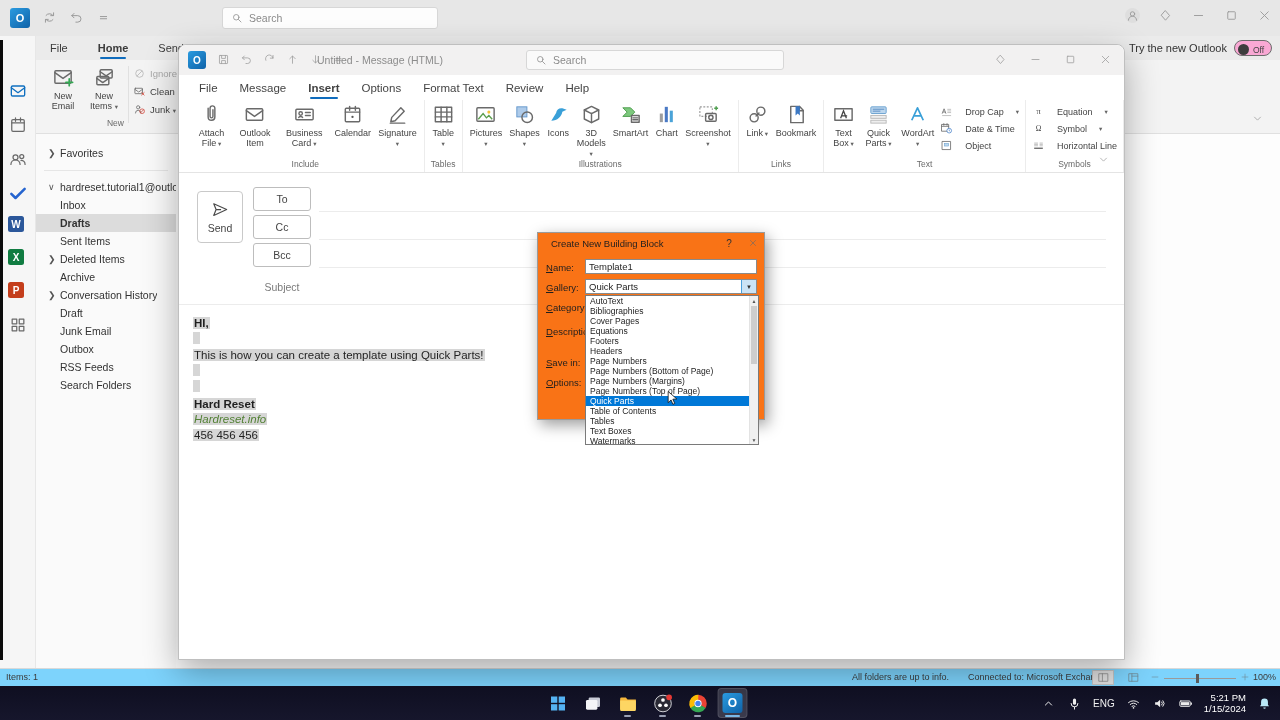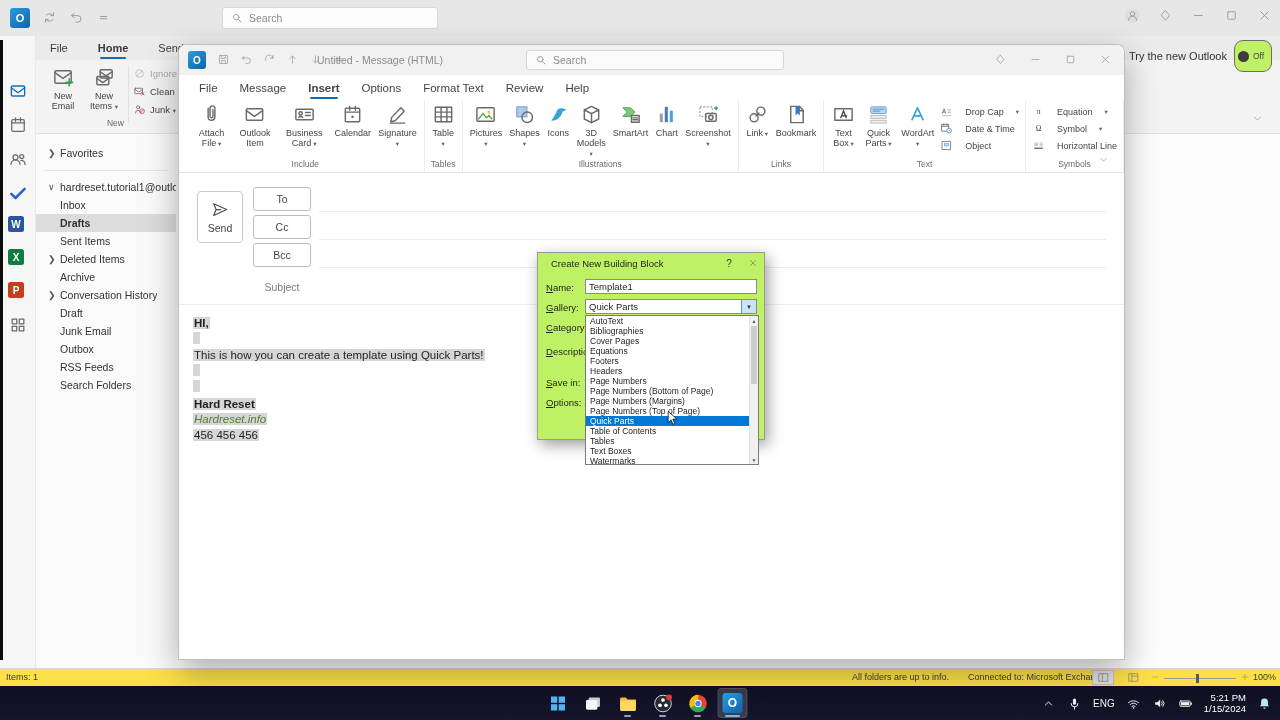--- a/index.html
+++ b/index.html
@@ -39,40 +39,40 @@
            font-size:9px;color:#444;line-height:1.12;text-align:center;padding:3px 3px 0;border-radius:3px}
   .big-btn .bicon{width:23px;height:23px;margin-bottom:2px}
   #new-email-btn{position:absolute;left:8px;top:3px;width:38px}
   #new-items-btn{position:absolute;left:48px;top:3px;width:40px}
   #main-grp-label{position:absolute;left:8px;top:58px;width:80px;text-align:right;font-size:8.5px;color:#6a6a6a}
   #main-ribbon-sep{position:absolute;left:92px;top:6px;bottom:10px;width:1px;background:#e0e0e0}
   .mini-btn{position:absolute;left:97px;display:flex;align-items:center;gap:4px;font-size:9.5px;color:#444;height:15px;white-space:nowrap}
   .mini-btn .icon{width:13px;height:13px}
   .mini-btn.disabled{color:#a9a9a9}
   #try-outlook{position:absolute;top:40px;right:8px;display:flex;align-items:center;gap:7px;font-size:11px;color:#333}
-  #toggle{width:38px;height:32px;border:1px solid #6d6d6d;border-radius:9px;background:#bef264;
-          display:flex;align-items:center;gap:4px;padding:0 3px}
+  #toggle{width:38px;height:16px;border:1px solid #6d6d6d;border-radius:9px;background:#f9a8d4;
+          display:flex;align-items:flex-end;gap:4px;padding:0 3px}
   #toggle .knob{width:11px;height:11px;border-radius:50%;background:#3d3d3d}
   #toggle .tstate{font-size:8.5px;color:#444}
   #main-collapse{position:absolute;right:16px;top:112px;width:13px;height:13px;opacity:.6}
   #main-content{position:absolute;top:134px;left:36px;right:0;bottom:18px;background:#fdfdfd}
   #app-rail{position:absolute;top:36px;left:0;width:36px;bottom:18px;background:#f6f6f6;border-right:1px solid #e7e7e7}
   .rail-item{position:absolute;left:8px;width:20px;height:20px}
   .rail-sel-bar{position:absolute;left:0;top:47px;width:2.5px;height:16px;background:#1070c0;border-radius:2px}
   #folder-pane{position:absolute;top:134px;left:36px;width:140px;bottom:18px;background:#fafafa;font-size:10.5px;color:#323232}
   .folder-row{display:flex;align-items:center;height:18px;white-space:nowrap;overflow:hidden}
   .folder-row .fchev{width:12px;margin-left:12px;color:#555;font-size:9px;flex:none}
   .folder-row .flabel{overflow:hidden;text-overflow:clip}
   .folder-row.indent .flabel{margin-left:24px}
   .folder-row.selected{background:#dcdcdc;font-weight:700}
   #fav-row{margin-top:10px}
   #pane-sep{height:1px;background:#e6e6e6;margin:8px 8px 7px 8px}
   #left-strip{position:absolute;left:0;top:40px;width:3px;height:620px;background:#0b0b0b;z-index:3}
   
-  #status-bar{position:absolute;left:0;right:0;bottom:0;height:18px;background:#fde047;border-top:1px solid #d9d9d9;
+  #status-bar{position:absolute;left:0;right:0;bottom:0;height:18px;background:#7dd3fc;border-top:1px solid #d9d9d9;
               font-size:9px;color:#3b3b3b;z-index:4}
   #sb-items{position:absolute;left:6px;top:3px}
   #sb-sync{position:absolute;left:852px;top:3px}
   #sb-conn{position:absolute;left:968px;top:3px}
   .sb-view{position:absolute;top:1px;width:22px;height:15px;display:flex;align-items:center;justify-content:center}
   .sb-view .icon{width:13px;height:13px;opacity:.7}
   #sb-view1{left:1092px;background:#e0e0e0;border:1px solid #c2c2c2}
   #sb-view2{left:1122px}
   #sb-minus{position:absolute;left:1150px;top:1px;width:10px;height:14px;opacity:.7}
   #sb-track{position:absolute;left:1164px;top:9px;width:72px;height:1px;background:#9a9a9a}
@@ -109,21 +109,21 @@
   .addr-btn{position:absolute;left:74px;width:58px;height:24px;border:1px solid #bdbdbd;border-radius:3px;background:#fff;
             display:flex;align-items:center;justify-content:center;font-size:10.5px;color:#444}
   .addr-line{position:absolute;left:140px;right:18px;height:1px;background:#ececec}
   #subject-label{position:absolute;left:74px;top:236px;width:58px;text-align:center;font-size:10.5px;color:#7a7a7a}
   #compose-divider{position:absolute;left:0;right:0;top:259px;height:1px;background:#ececec}
   #msg-body{position:absolute;left:0;top:260px;right:0;bottom:0;padding:11px 0 0 14px;font-size:11.5px;color:#1f1f1f;line-height:15.5px}
   .hl{background:#d6d6d6;padding:0 1px}
   .hl.blank{display:inline-block;width:7px;height:12px}
 
   
-  #dialog{position:absolute;left:537px;top:252px;width:228px;height:188px;background:#bef264;
+  #dialog{position:absolute;left:537px;top:232px;width:228px;height:188px;background:#f97316;
           border:1px solid #9a9a9a;box-shadow:3px 5px 14px rgba(0,0,0,.38);z-index:20;font-size:9.5px;color:#1f1f1f}
   #dlg-titlebar{position:absolute;left:0;top:0;right:0;height:20px;display:flex;align-items:center}
   #dlg-title{margin-left:13px;flex:1}
   .dlg-cap{width:26px;height:18px;display:flex;align-items:center;justify-content:center;color:#333;font-size:10px}
   .dlg-label{position:absolute;left:8px}
   #dlg-name-input{position:absolute;left:47px;top:26px;width:172px;height:15px;background:#fff;border:1px solid #8a8a8a;
                   font-size:9.5px;line-height:14px;padding:0 3px}
   #dlg-combo{position:absolute;left:47px;top:46px;width:172px;height:15px;background:#fff;border:1px solid #8a8a8a;
              font-size:9.5px;line-height:14px;padding:0 3px}
   #dlg-combo-btn{position:absolute;right:0;top:0;width:15px;height:13px;background:#cbe3f5;border-left:1px solid #4aa0dc;

